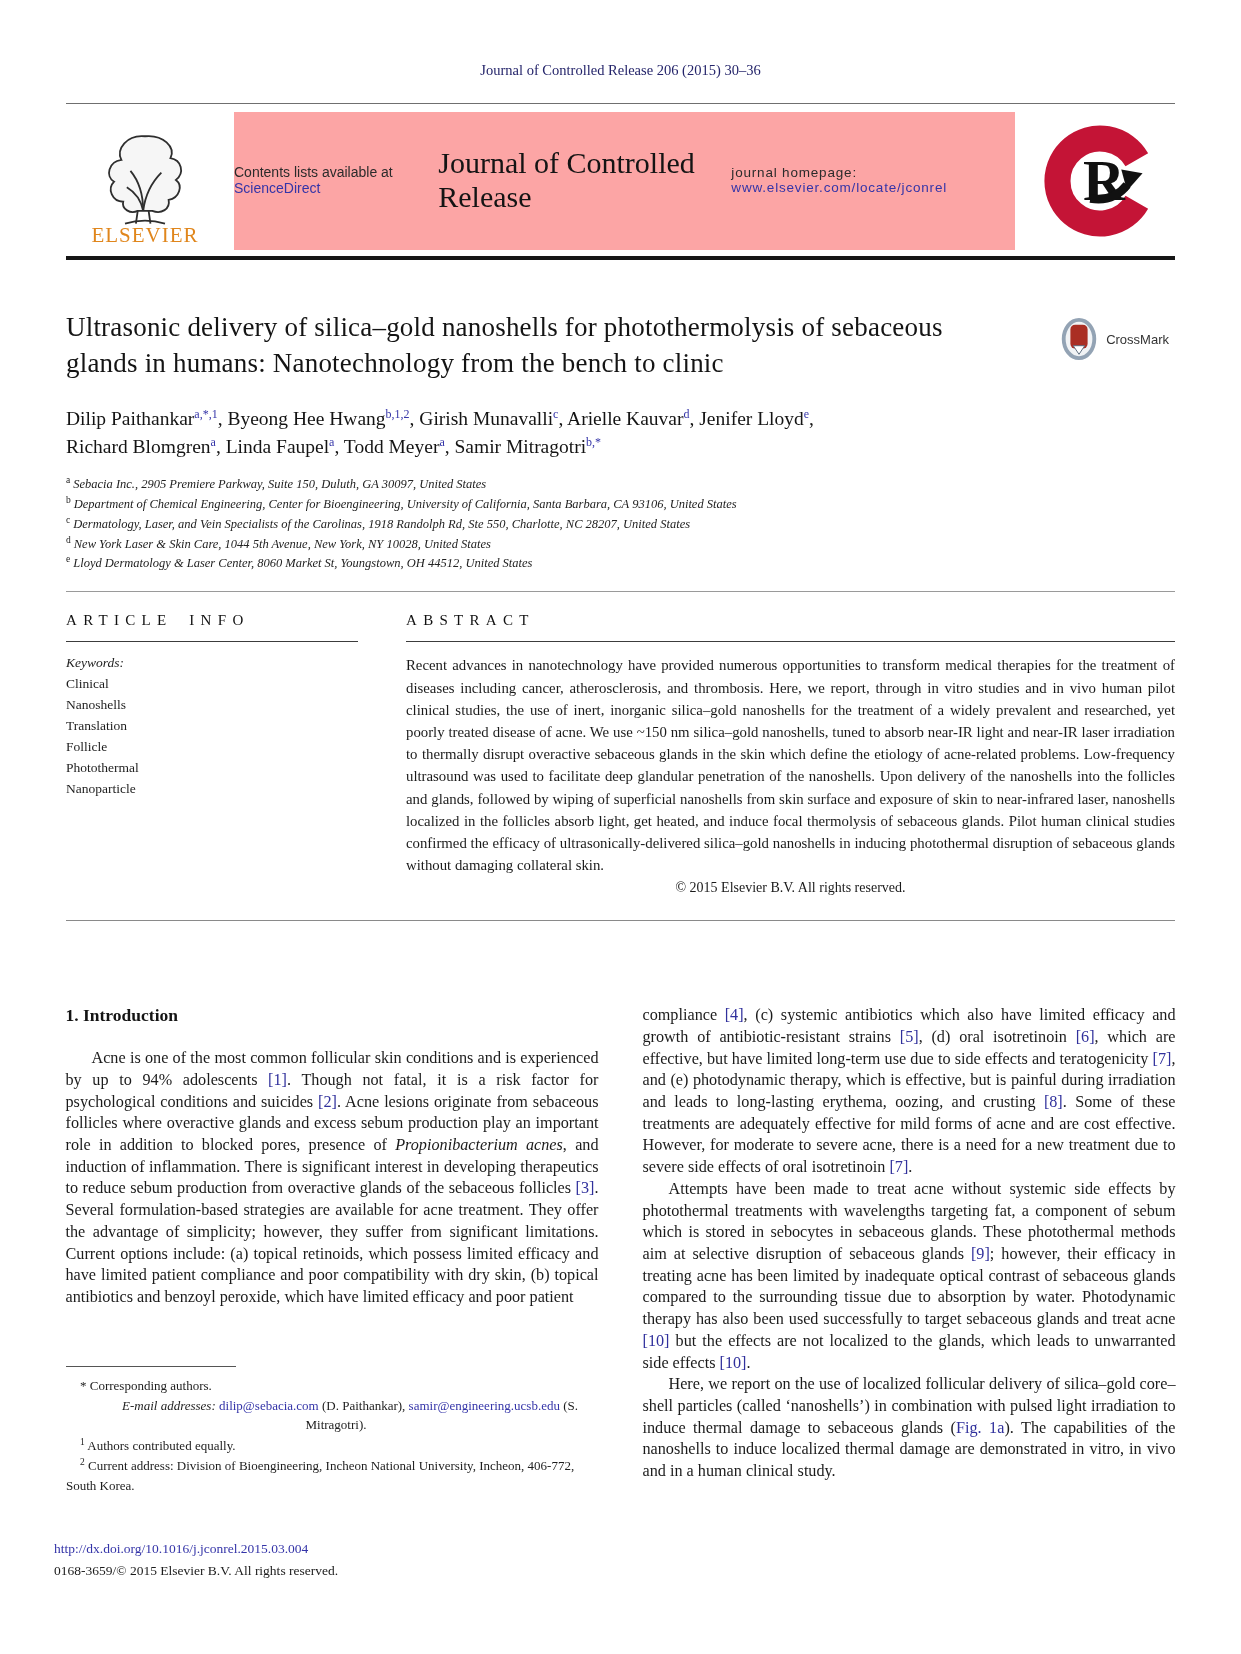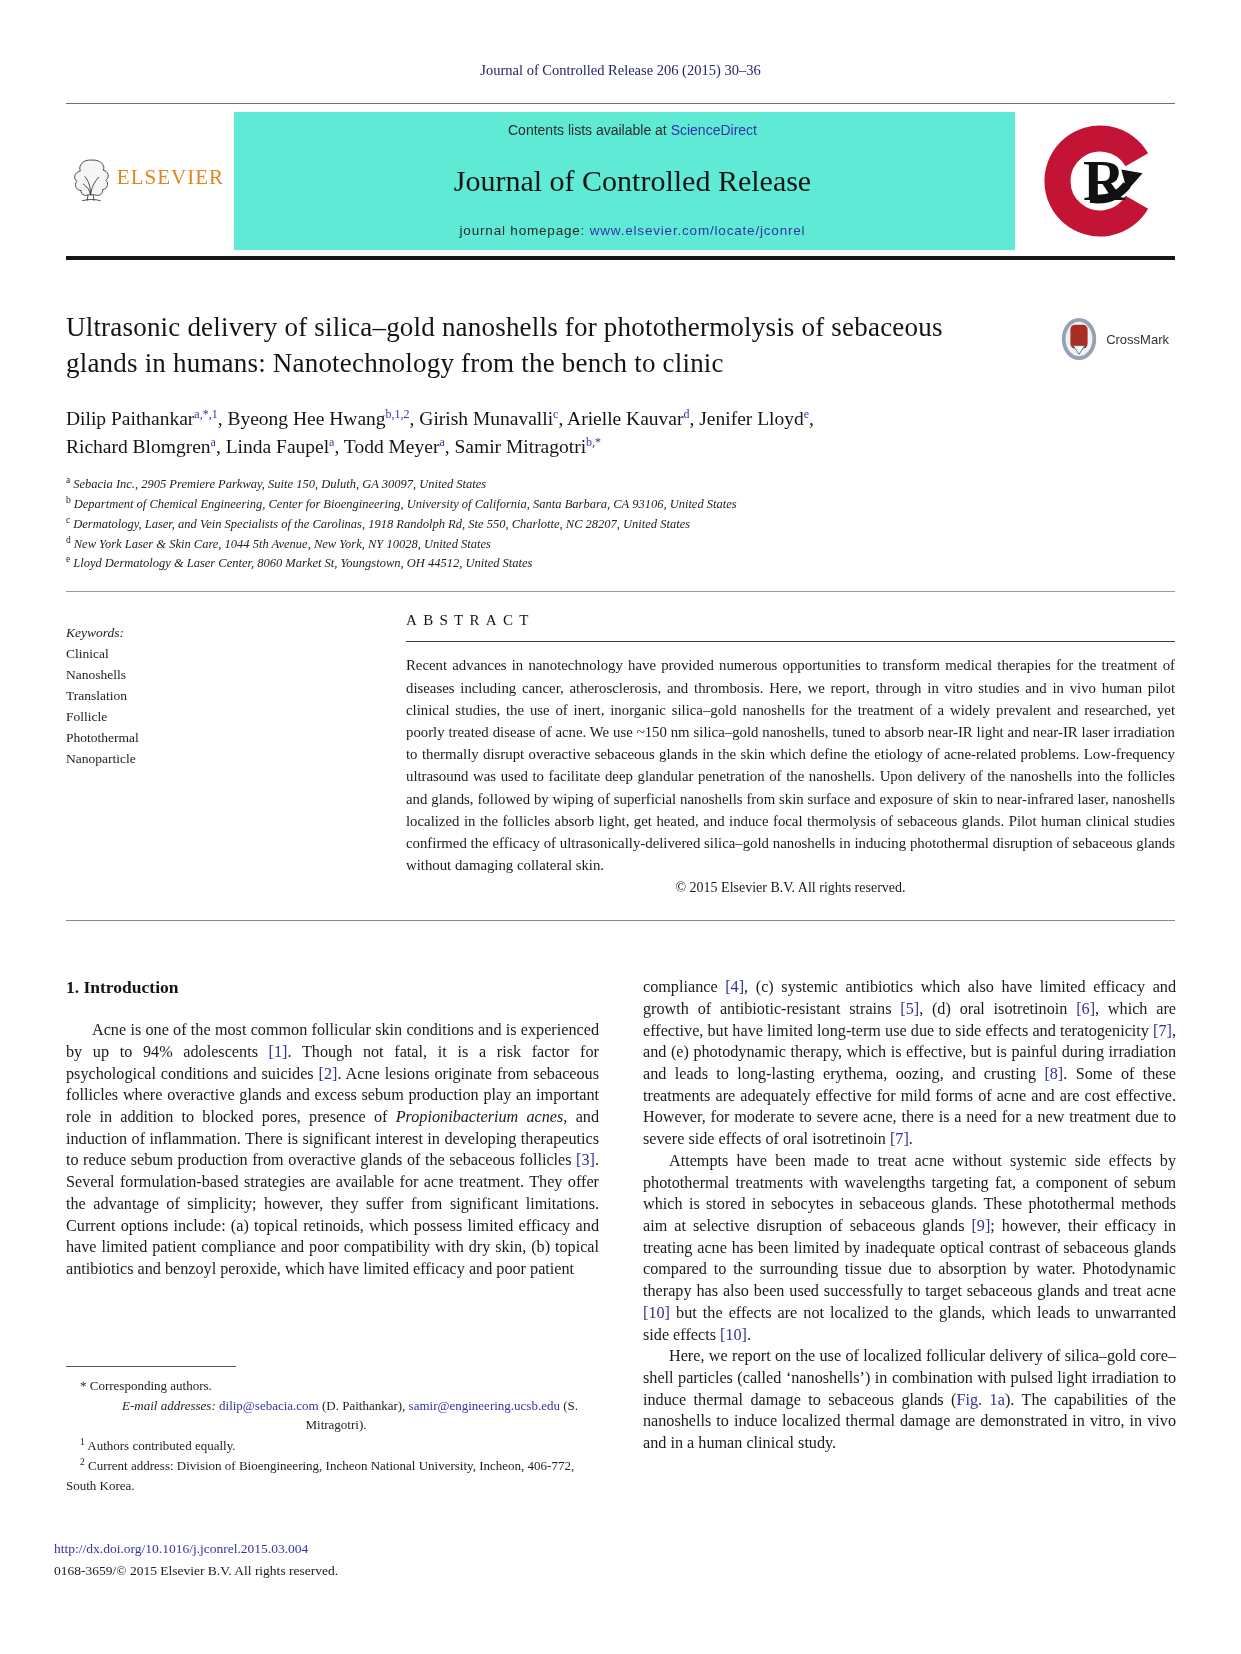--- a/index.html
+++ b/index.html
@@ -13,26 +13,26 @@
 
   
   .top-ref {
     padding-top:62px; text-align:center;
     font-size:14.5px; color:#24246a;
   }
   .rule-thin { border:none; border-top:1px solid #6f6f6f; margin-top:24px; }
 
   
   .masthead { display:flex; margin-top:8px; height:138px; align-items:stretch; }
-  .mh-left { width:158px; display:flex; flex-direction:row; align-items:center; justify-content:flex-end; padding-bottom:2px; }
+  .mh-left { width:158px; display:flex; flex-direction:column; align-items:center; justify-content:flex-end; padding-bottom:2px; }
   .mh-left .els-label { font-size:21px; letter-spacing:1px; color:#e0861c; font-family:"Liberation Serif",serif; margin-top:-6px; }
   .mh-center {
-    flex:1; background:#5eead4; margin:0 10px;
-    display:flex; flex-direction:column; align-items:center; justify-content:space-between;
-    padding:10px 0 12px 16px;
+    flex:1; background:#fca5a5; margin:0 10px;
+    display:flex; align-items:center; justify-content:space-between;
+    padding:10px 0 12px 0;
   }
   .mh-contents { font-family:"Liberation Sans",sans-serif; font-size:14px; color:#2b2b2b; }
   .mh-contents .lnk { color:#3434a8; }
   .mh-title { font-size:30px; color:#141414; }
   .mh-homepage { font-family:"Liberation Sans",sans-serif; font-size:13.5px; letter-spacing:0.06em; color:#2b2b2b; }
   .mh-homepage .lnk { color:#3434a8; }
   .mh-right { width:150px; display:flex; align-items:center; justify-content:center; }
   .bar-thick { height:4px; background:#161616; margin-top:6px; }
 
   
@@ -67,21 +67,21 @@
   .info-label { font-style:italic; font-size:13.5px; color:#222; line-height:1.6; }
   .info-item { font-size:13.5px; color:#1d1d1d; line-height:1.55; }
   .abs-text {
     margin-top:12px; font-size:14.8px; line-height:1.5; text-align:justify; color:#1a1a1a;
   }
   .abs-copyright { text-align:center; font-size:14px; margin-top:4px; color:#1a1a1a; }
 
   .rule-body { border:none; border-top:1px solid #8a8a8a; margin-top:24px; }
 
   
-  .body-cols { display:flex; gap:44px; margin-top:56px; }
+  .body-cols { display:flex; gap:44px; margin-top:84px;justify-content:center; }
   .col { width:533px; flex:none; }
   h2.intro-head { font-size:17.5px; font-weight:bold; color:#141414; margin-bottom:22px; }
   .para {
     font-size:16.2px; line-height:1.34; text-align:justify; color:#1b1b1b;
   }
   .para.indent { text-indent:26px; }
   .para + .para { margin-top:0; }
   .cite { color:#30309c; }
   .lnk, a.lnk { color:#3434a8; text-decoration:none; cursor:pointer; }
 
@@ -163,20 +163,21 @@
       <div class="affil"><sup>b</sup><span>Department of Chemical Engineering, Center for Bioengineering, University of California, Santa Barbara, CA 93106, United States</span></div>
       <div class="affil"><sup>c</sup><span>Dermatology, Laser, and Vein Specialists of the Carolinas, 1918 Randolph Rd, Ste 550, Charlotte, NC 28207, United States</span></div>
       <div class="affil"><sup>d</sup><span>New York Laser &amp; Skin Care, 1044 5th Avenue, New York, NY 10028, United States</span></div>
       <div class="affil"><sup>e</sup><span>Lloyd Dermatology &amp; Laser Center, 8060 Market St, Youngstown, OH 44512, United States</span></div>
     </div>
 
     <hr class="rule-mid">
 
     <div class="info-abs">
       <div class="info-col">
+        <div class="sec-head">ARTICLE INFO</div>
         <div class="info-block" style="border-bottom:none">
           <div class="info-label">Keywords:</div>
           <div class="info-item">Clinical</div>
           <div class="info-item">Nanoshells</div>
           <div class="info-item">Translation</div>
           <div class="info-item">Follicle</div>
           <div class="info-item">Photothermal</div>
           <div class="info-item">Nanoparticle</div>
         </div>
       </div>

